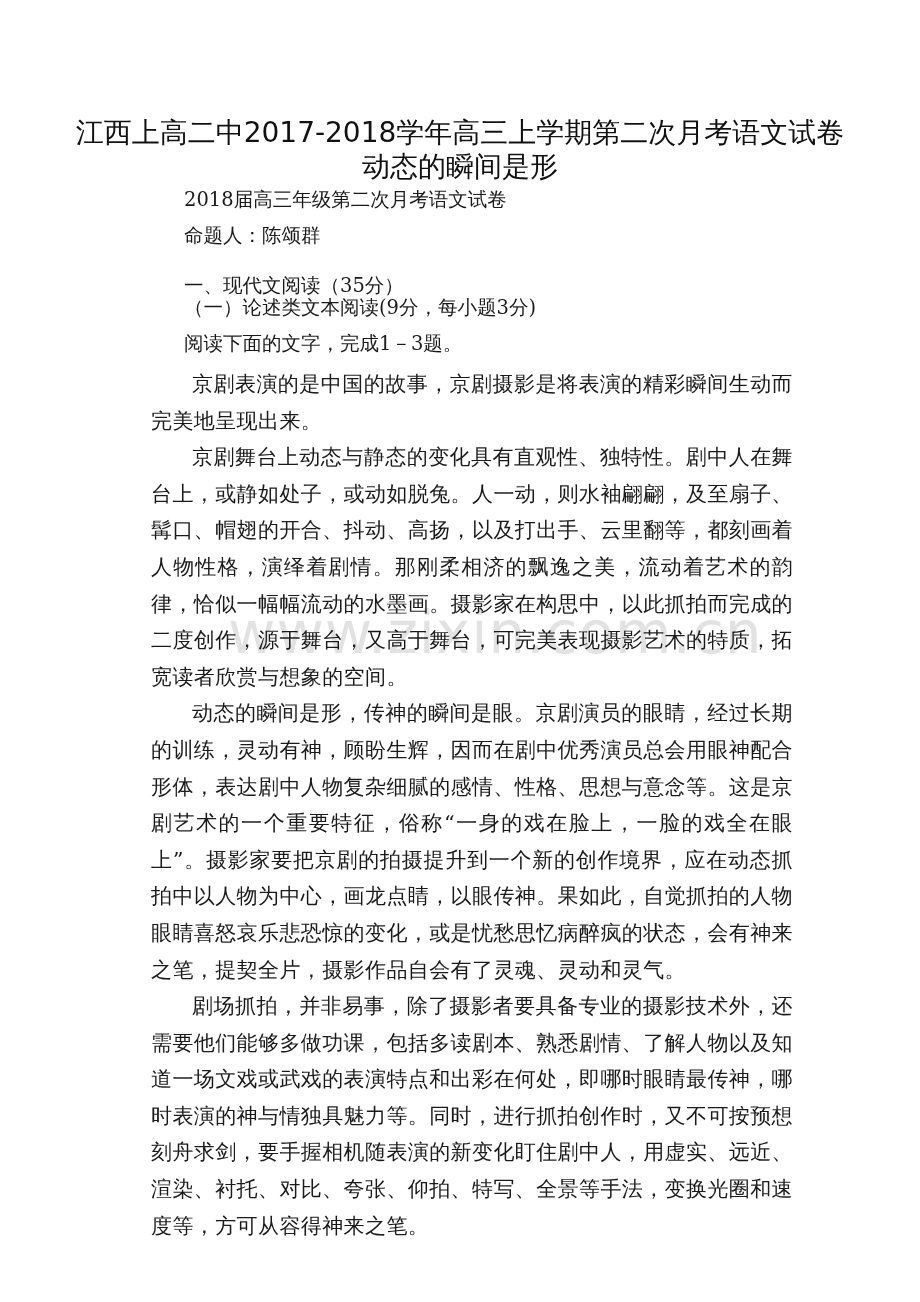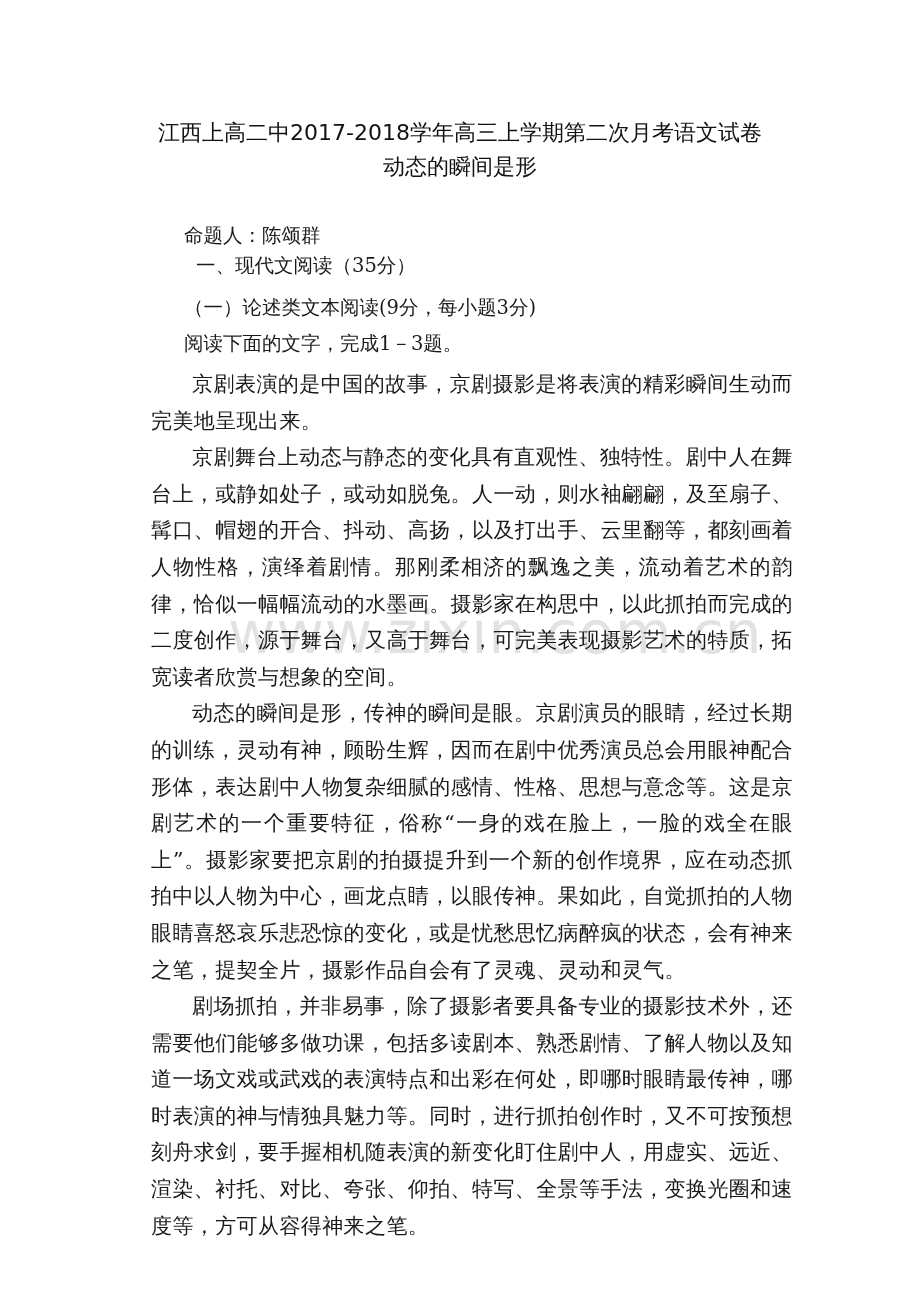--- a/index.html
+++ b/index.html
@@ -21,21 +21,21 @@
       top: 0;
       width: 920px;
       height: 1302px;
     }
     .title {
       position: absolute;
       left: 0;
       width: 920px;
       text-align: center;
       font-family: "DejaVu Sans", "Liberation Sans", sans-serif;
-      font-size: 22px;
+      font-size: 28px;
       line-height: 30px;
       color: #111;
       letter-spacing: 0px;
     }
     .title.l1 { top: 118px; }
     .title.l2 { top: 152px; }
     .meta-line {
       position: absolute;
       left: 184px;
       font-size: 19.5px;
@@ -77,22 +77,23 @@
 </head>
 <body>
 
 <div class="page">
 
   <div class="watermark">www.zixin.com.cn</div>
 
   <div class="title l1">江西上高二中2017-2018学年高三上学期第二次月考语文试卷</div>
   <div class="title l2">动态的瞬间是形</div>
 
+  <div class="meta-line" style="top:186px;">2018届高三年级第二次月考语文试卷</div>
   <div class="meta-line" style="top:222px;">命题人：陈颂群</div>
-  <div class="meta-line" style="top:252px;margin-left:12px;"> 一、现代文阅读（35分）</div>
+  <div class="meta-line" style="top:272px;"> 一、现代文阅读（35分）</div>
   <div class="meta-line" style="top:294px;">（一）论述类文本阅读(9分，每小题3分)</div>
   <div class="meta-line" style="top:330px;">阅读下面的文字，完成1－3题。</div>
 
   <div class="body-text" style="top:366px;">
     <p>京剧表演的是中国的故事，京剧摄影是将表演的精彩瞬间生动而完美地呈现出来。</p>
     <p>京剧舞台上动态与静态的变化具有直观性、独特性。剧中人在舞台上，或静如处子，或动如脱兔。人一动，则水袖翩翩，及至扇子、髯口、帽翅的开合、抖动、高扬，以及打出手、云里翻等，都刻画着人物性格，演绎着剧情。那刚柔相济的飘逸之美，流动着艺术的韵律，恰似一幅幅流动的水墨画。摄影家在构思中，以此抓拍而完成的二度创作，源于舞台，又高于舞台，可完美表现摄影艺术的特质，拓宽读者欣赏与想象的空间。</p>
     <p>动态的瞬间是形，传神的瞬间是眼。京剧演员的眼睛，经过长期的训练，灵动有神，顾盼生辉，因而在剧中优秀演员总会用眼神配合形体，表达剧中人物复杂细腻的感情、性格、思想与意念等。这是京剧艺术的一个重要特征，俗称“一身的戏在脸上，一脸的戏全在眼上”。摄影家要把京剧的拍摄提升到一个新的创作境界，应在动态抓拍中以人物为中心，画龙点睛，以眼传神。果如此，自觉抓拍的人物眼睛喜怒哀乐悲恐惊的变化，或是忧愁思忆病醉疯的状态，会有神来之笔，提契全片，摄影作品自会有了灵魂、灵动和灵气。</p>
     <p>剧场抓拍，并非易事，除了摄影者要具备专业的摄影技术外，还需要他们能够多做功课，包括多读剧本、熟悉剧情、了解人物以及知道一场文戏或武戏的表演特点和出彩在何处，即哪时眼睛最传神，哪时表演的神与情独具魅力等。同时，进行抓拍创作时，又不可按预想刻舟求剑，要手握相机随表演的新变化盯住剧中人，用虚实、远近、渲染、衬托、对比、夸张、仰拍、特写、全景等手法，变换光圈和速度等，方可从容得神来之笔。</p>
   </div>
 

